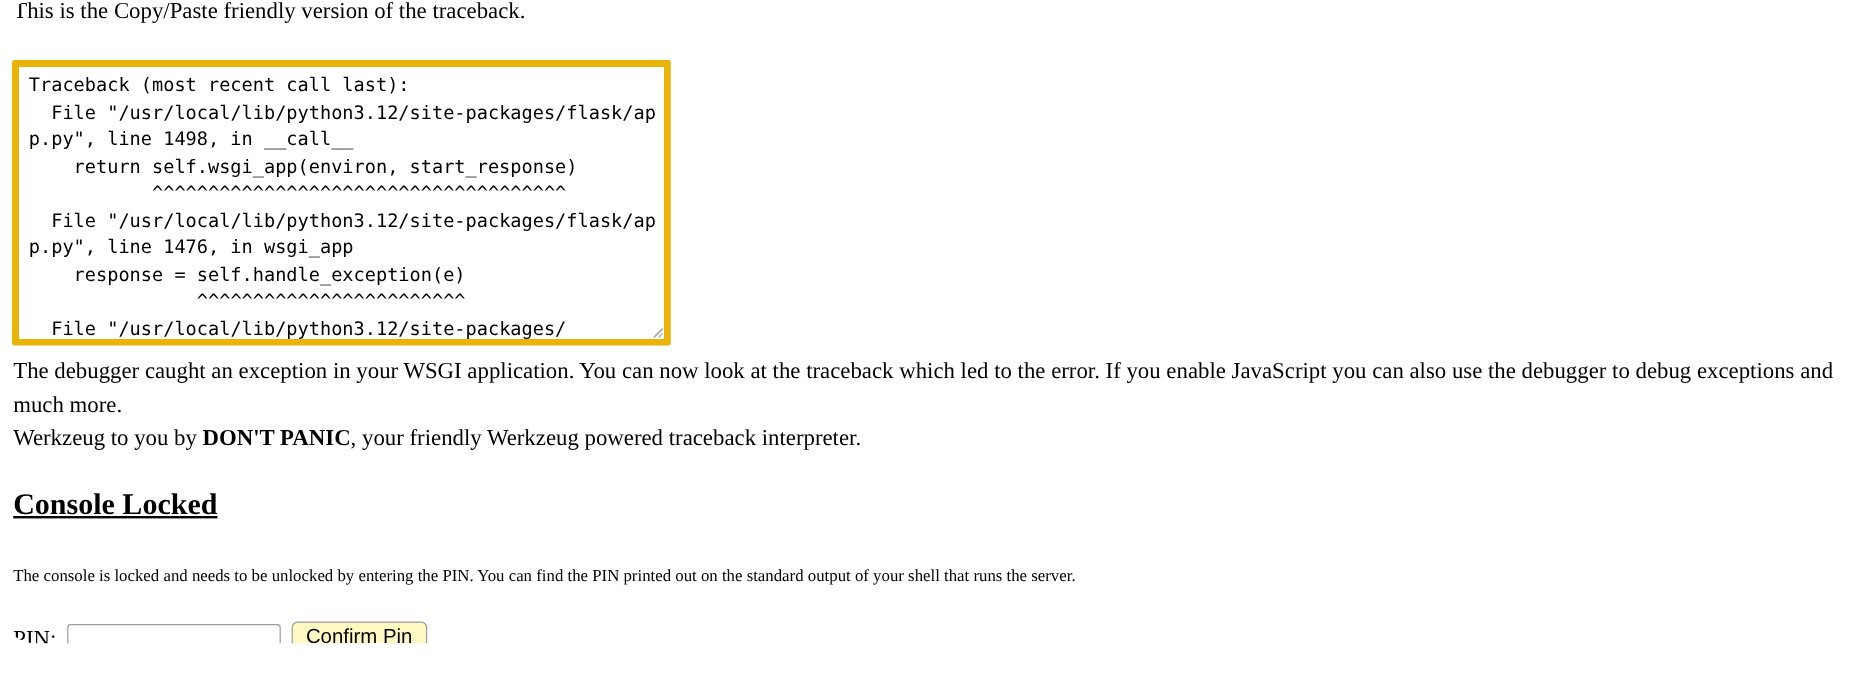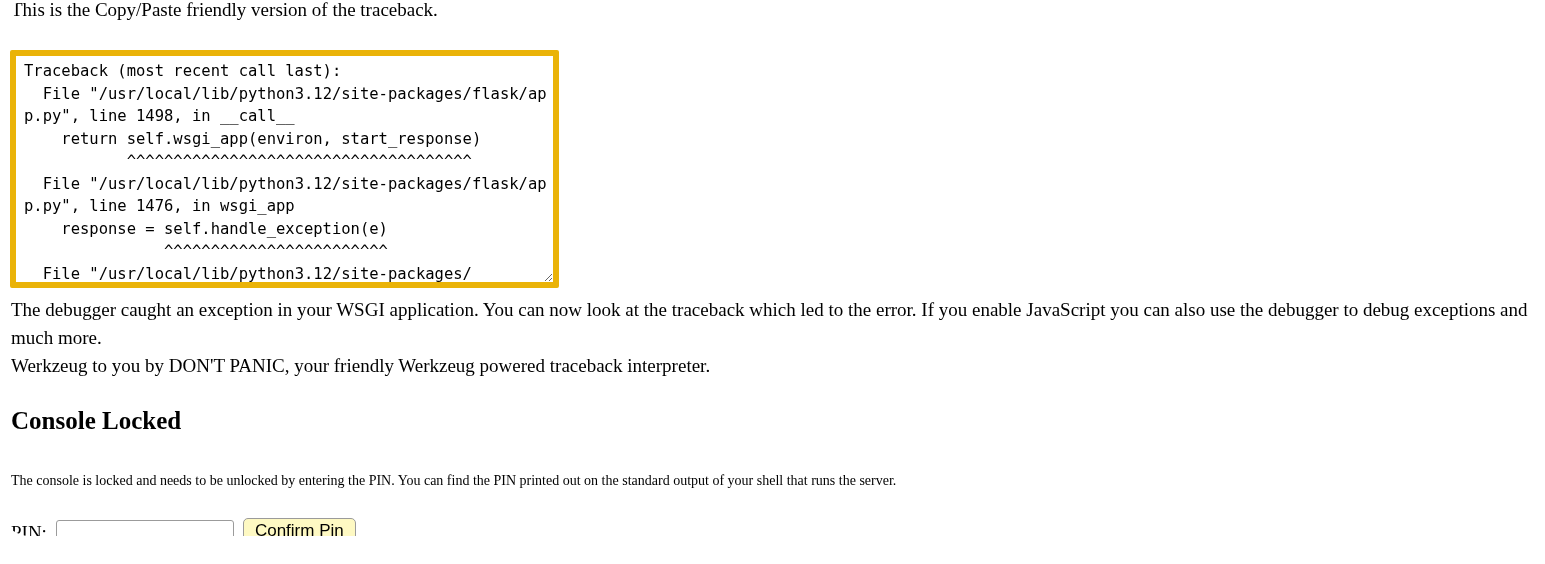--- a/index.html
+++ b/index.html
@@ -73,33 +73,34 @@
     display: block;
     width: 1534px;
     overflow: hidden;
     white-space: normal;
   }
   .desc-block .nowrapline {
     display: block;
     white-space: nowrap;
   }
   .brand {
-    font-weight: normal;
+    font-weight: bold;
   }
 
   
   .console-heading {
     position: absolute;
     left: 11px;
     top: 405px;
     margin: 0;
     font-size: 25px;
     font-weight: bold;
     line-height: 32px;
     font-family: "Liberation Serif", "DejaVu Serif", serif;
+    text-decoration: underline;
   }
 
   
   .locked-desc {
     position: absolute;
     left: 11px;
     top: 468px;
     white-space: nowrap;
     font-size: 14px;
     line-height: 26px;

